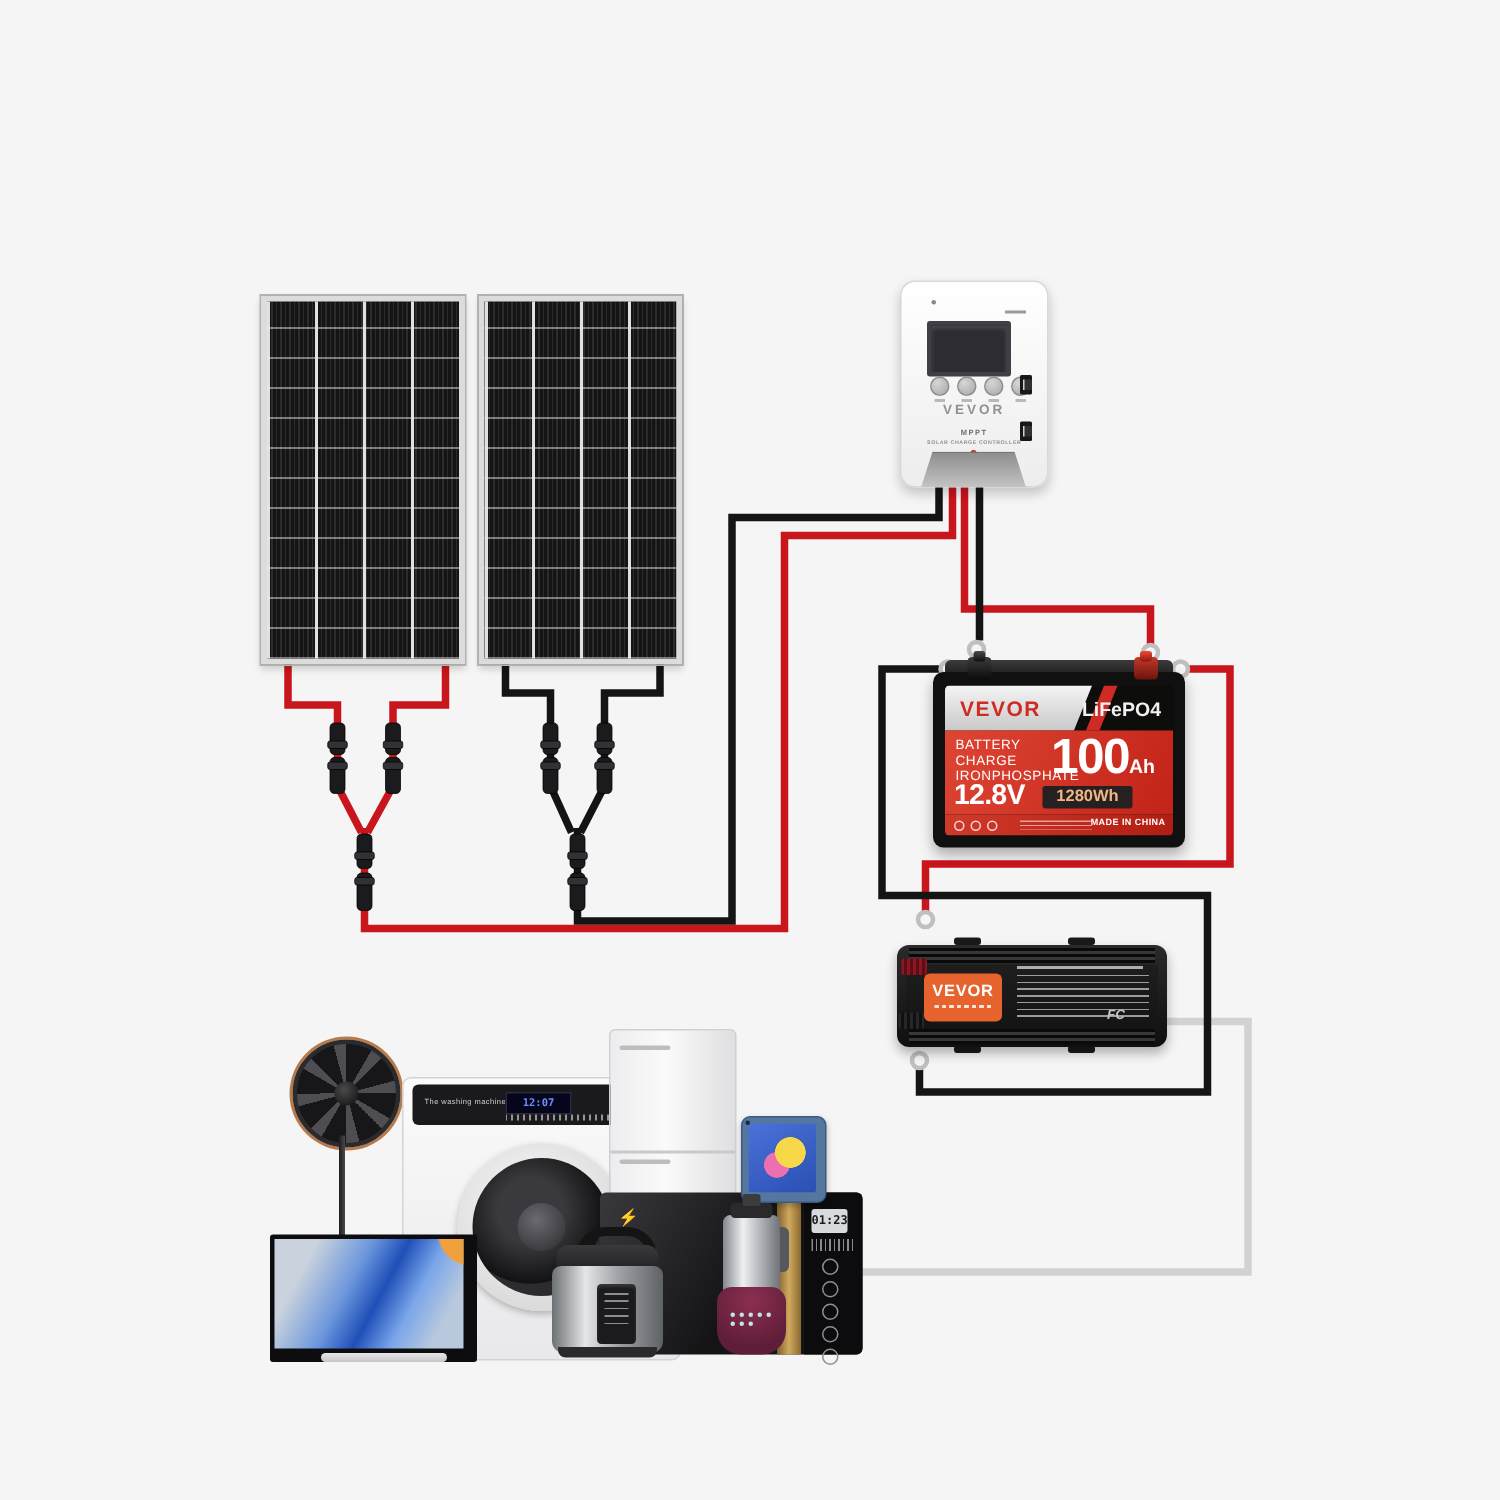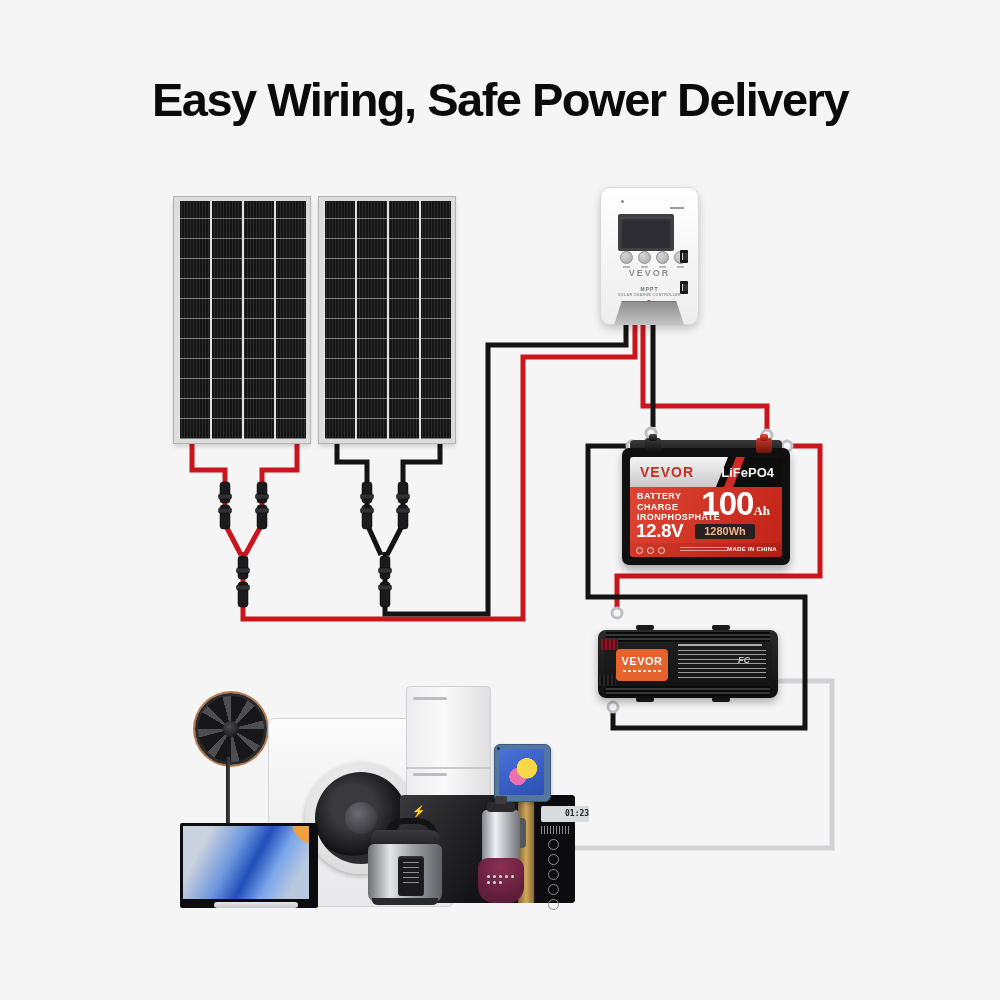--- a/index.html
+++ b/index.html
@@ -49,23 +49,23 @@
     background:linear-gradient(180deg,#3a3a3a,#1a1a1a);}
   .bat-label{position:absolute;left:8px;top:9px;width:152px;height:100px;overflow:hidden;border-radius:3px;background:#10100f;}
   .bat-band{position:absolute;left:0;top:0;width:100%;height:30px;background:#0d0d0c;}
   .bat-swoosh{position:absolute;left:-6px;top:0;width:98px;height:30px;transform:skewX(-22deg);
     background:linear-gradient(180deg,#f4f4f4,#c9c9c9);}
   .bat-slash{position:absolute;left:100px;top:0;width:9px;height:30px;transform:skewX(-22deg);background:#cf2b24;}
   .bat-brand{position:absolute;left:10px;top:7px;font-size:14px;font-weight:800;color:#cf2b24;letter-spacing:1px;}
   .bat-chem{position:absolute;right:8px;top:8px;font-size:13px;font-weight:700;color:#f2f2f2;}
   .bat-red{position:absolute;left:0;top:30px;width:100%;height:56px;
     background:linear-gradient(115deg,#de4533,#c32318);}
-  .bat-typelines{position:absolute;left:7px;top:4px;color:#fff;font-weight:700;font-size:9px;line-height:10.5px;letter-spacing:.4px;}
+  .bat-typelines{position:absolute;left:7px;top:4px;color:#fff;font-weight:400;font-size:9px;line-height:10.5px;letter-spacing:.4px;}
   .bat-cap{position:absolute;right:12px;top:-2px;color:#fff;font-weight:800;font-size:33px;letter-spacing:-1px;}
-  .bat-capunit{font-size:13px;font-weight:800;letter-spacing:0;font-family:Liberation Serif, serif;}
+  .bat-capunit{font-size:13px;font-weight:800;letter-spacing:0;}
   .bat-volt{position:absolute;left:6px;top:33px;color:#fff;font-weight:800;font-size:19px;letter-spacing:-.5px;}
   .bat-energy{position:absolute;left:65px;top:37px;width:60px;height:15px;background:#262120;border-radius:2px;
     text-align:center;line-height:15px;font-size:11px;font-weight:800;color:#f0b485;}
   .bat-bottom{position:absolute;left:0;top:86px;width:100%;height:14px;
     background:linear-gradient(115deg,#d03a29,#b21d13);}
   .bat-icons{position:absolute;left:6px;top:4px;display:flex;gap:4px;}
   .bat-icons span{width:5px;height:5px;border:1px solid rgba(255,255,255,.8);border-radius:50%;display:block;}
   .bat-microtext{position:absolute;left:50px;top:4px;width:48px;height:6px;
     background:repeating-linear-gradient(180deg,rgba(255,255,255,.55) 0 1px,transparent 1px 3px);}
   .bat-origin{position:absolute;right:5px;top:3px;font-size:6px;font-weight:700;color:#fff;letter-spacing:.3px;}
@@ -84,21 +84,21 @@
     background:linear-gradient(180deg,#1e1e1e,#141414);}
   .inv-tab{position:absolute;width:18px;height:5px;background:#1a1a1a;border-radius:2px;}
   .inv-label{position:absolute;left:12px;top:6px;width:52px;height:32px;background:#e7632e;border-radius:4px;
     text-align:center;}
   .inv-brand{display:block;margin-top:6px;font-size:11px;font-weight:800;color:#fff;letter-spacing:.5px;}
   .inv-label-sub{display:block;margin:3px auto 0;width:38px;height:2px;
     background:repeating-linear-gradient(90deg,rgba(255,255,255,.8) 0 3px,transparent 3px 5px);}
   .inv-speclines{position:absolute;left:74px;top:7px;width:88px;height:30px;
     background:repeating-linear-gradient(180deg,rgba(200,200,200,.75) 0 1px,transparent 1px 4.5px);}
   .inv-specline-top{position:absolute;left:74px;top:1px;width:84px;height:2px;background:rgba(210,210,210,.8);}
-  .inv-cert{position:absolute;right:22px;bottom:20px;font-size:9px;font-weight:700;font-style:italic;color:#c4c4c4;}
+  .inv-cert{position:absolute;right:22px;bottom:4px;font-size:9px;font-weight:700;font-style:italic;color:#c4c4c4;}
   .inv-term{position:absolute;width:17px;height:11px;border-radius:2px;}
   .inv-term-pos{left:601px;top:639px;background:repeating-linear-gradient(90deg,#8c1722 0 2px,#5d0d15 2px 4px);}
   .inv-term-neg{left:599px;top:675px;background:repeating-linear-gradient(90deg,#262626 0 2px,#101010 2px 4px);}
 
   
   .fan-head{position:absolute;left:195px;top:693px;width:66px;height:66px;border-radius:50%;
     background:repeating-conic-gradient(#17171a 0 30deg,#4d4d52 30deg 45deg);
     border:3px solid #2b2b2e;box-shadow:0 0 0 2px #b87a4a;}
   .fan-hub{position:absolute;left:25px;top:25px;width:16px;height:16px;border-radius:50%;
     background:radial-gradient(circle at 40% 35%,#4a4a4a,#0d0d0d);}
@@ -126,21 +126,21 @@
     border:1px solid #d0d0d2;border-radius:4px;}
   .fridge-divider{position:absolute;left:0;top:80px;width:100%;height:2px;background:#c9c9cb;}
   .fridge-handle{position:absolute;left:6px;width:34px;height:3px;background:#bdbdbf;border-radius:2px;}
 
   .microwave{position:absolute;left:400px;top:795px;width:175px;height:108px;border-radius:4px;
     background:linear-gradient(120deg,#39393d,#141416 55%);}
   .mw-gold{position:absolute;left:118px;top:0;width:16px;height:108px;
     background:linear-gradient(90deg,#7c5f2c,#d1a95e 50%,#8a6a30);}
   .mw-panel{position:absolute;left:136px;top:0;width:39px;height:108px;background:#0c0c0e;border-radius:0 4px 4px 0;}
   .mw-display{position:absolute;left:5px;top:11px;width:24px;height:16px;background:#d7dbde;border-radius:2px;
-    font-size:8px;font-weight:700;color:#1c1c1c;text-align:center;line-height:16px;font-family:"DejaVu Sans Mono",monospace;padding-left:24px;}
+    font-size:8px;font-weight:700;color:#1c1c1c;text-align:center;line-height:16px;font-family:"DejaVu Sans Mono",monospace;}
   .mw-barcode{position:absolute;left:5px;top:31px;width:28px;height:8px;
     background:repeating-linear-gradient(90deg,#8a8a8a 0 1px,transparent 1px 3px);}
   .mw-dials{position:absolute;left:12px;top:44px;display:flex;flex-direction:column;gap:4px;}
   .mw-dials span{width:9px;height:9px;border-radius:50%;border:1.5px solid #8f8f92;display:block;}
   .mw-glyph{position:absolute;left:12px;top:10px;font-size:11px;color:#8a8a8d;}
 
   .blender-jar{position:absolute;left:482px;top:810px;width:38px;height:52px;border-radius:5px 5px 2px 2px;
     background:linear-gradient(90deg,#83878c,#eef0f2 35%,#a8acb0 70%,#6f7378);}
   .blender-lid{position:absolute;left:487px;top:802px;width:28px;height:10px;border-radius:3px;background:#2a2a2c;}
   .blender-cap{position:absolute;left:495px;top:796px;width:12px;height:8px;border-radius:2px;background:#3c3c3e;}
@@ -179,21 +179,20 @@
   .tv-stand{position:absolute;left:214px;top:902px;width:84px;height:6px;border-radius:3px;
     background:linear-gradient(180deg,#e8e8ea,#c6c6c8);}
 
   .wires{position:absolute;left:0;top:0;}
 </style>
 </head>
 <body>
 
 <div class="canvas">
 
-  <div class="title">Easy Wiring, Safe Power Delivery</div>
 
   <svg class="wires" width="1000" height="1000" viewBox="0 0 1000 1000">
     <g fill="none" stroke="#d2d2d4" stroke-width="5">
       <path d="M775,681 H832 V848 H572"></path>
     </g>
     <g fill="none" stroke="#c9151c" stroke-width="5">
       <path d="M192,439 V470 H225 V528"></path>
       <path d="M297,439 V470 H262 V528"></path>
       <path d="M225,524 L241,555 M262,524 L245,555"></path>
       <path d="M243,552 V619 H523 V357 H635 V314"></path>
@@ -270,20 +269,26 @@
     </g>
   </svg>
 
   <div class="fan-head">
       <div class="fan-hub"></div>
     </div>
   <div class="fan-pole"></div>
   <div class="fan-base"></div>
 
   <div class="washer">
+    <div class="washer-panel">
+      <div class="washer-brandtext">The washing machine</div>
+      <div class="washer-display">12:07</div>
+      <div class="washer-progrow"></div>
+      <div class="washer-knob"></div>
+    </div>
     <div class="washer-door">
       <div class="washer-door-inner">
         <div class="washer-drum"></div>
       </div>
     </div>
   </div>
 
   <div class="fridge">
     <div class="fridge-handle" style="top:10px;"></div>
     <div class="fridge-divider"></div>

